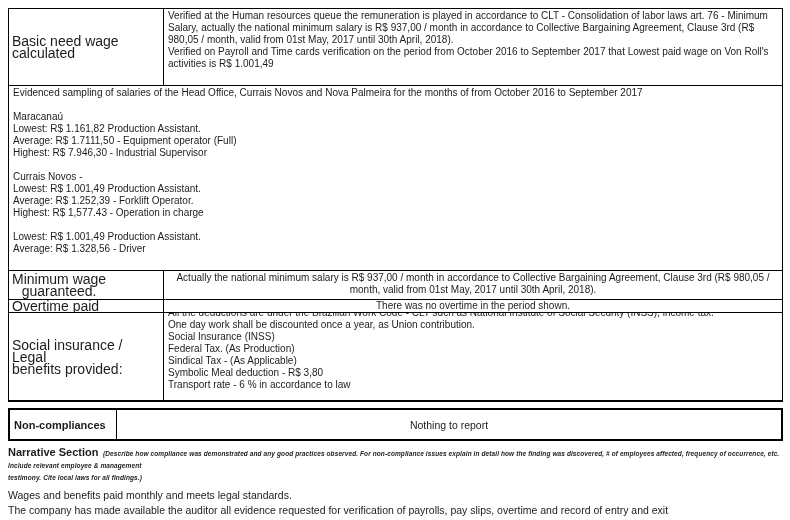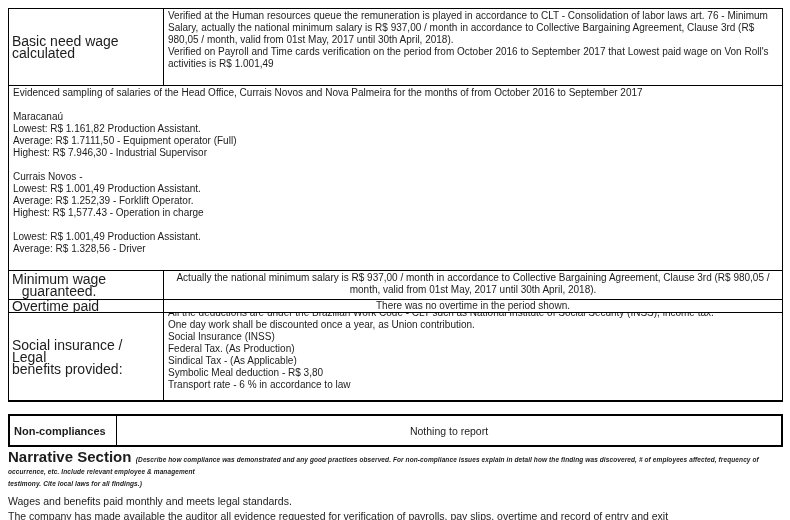--- a/index.html
+++ b/index.html
@@ -27,32 +27,32 @@
   .tcontent .line { min-height:12px; white-space:normal; }
   .row-1 { height:77px; }
   .row-2 { height:185px; }
   .row-3 { height:29px;text-align:center; }
   .row-4 { height:13px;text-align:center; }
   .row-4 .tlabel, .row-4 .tcontent { padding-top:0; padding-bottom:0; }
   .row-5 { height:87px; }
   .row-5 .tcontent { margin-top:-7px; } 
 
   
-  .nc-table { width:775px; height:33px; margin-top:12px; border:2px solid #000; display:flex; }
+  .nc-table { width:775px; height:33px; margin-top:6px; border:2px solid #000; display:flex; }
   .nc-label {
     width:107px; flex:0 0 107px; border-right:1px solid #000;
     display:flex; align-items:center; padding-left:4px;
     font-weight:bold; font-size:11px;
   }
   .nc-value { flex:1; display:flex; align-items:center; justify-content:center; font-size:10.5px; }
 
   
   .narrative { margin-top:5px; width:775px; }
   .narr-head { line-height:9px; margin-bottom:6px; }
-  .narr-title { font-weight:bold; font-size:15px;text-align:right; }
+  .narr-title { font-weight:bold; font-size:11px;text-align:right; }
   .narr-note { font-size:6.5px; font-weight:bold; font-style:italic; white-space:pre-line; letter-spacing:0.1px; }
   .narr-paras .line { font-size:10.5px; line-height:14.5px; min-height:14.5px; }
 </style>
 </head>
 <body>
 
 <div class="page">
 
   <div class="main-table">
 

